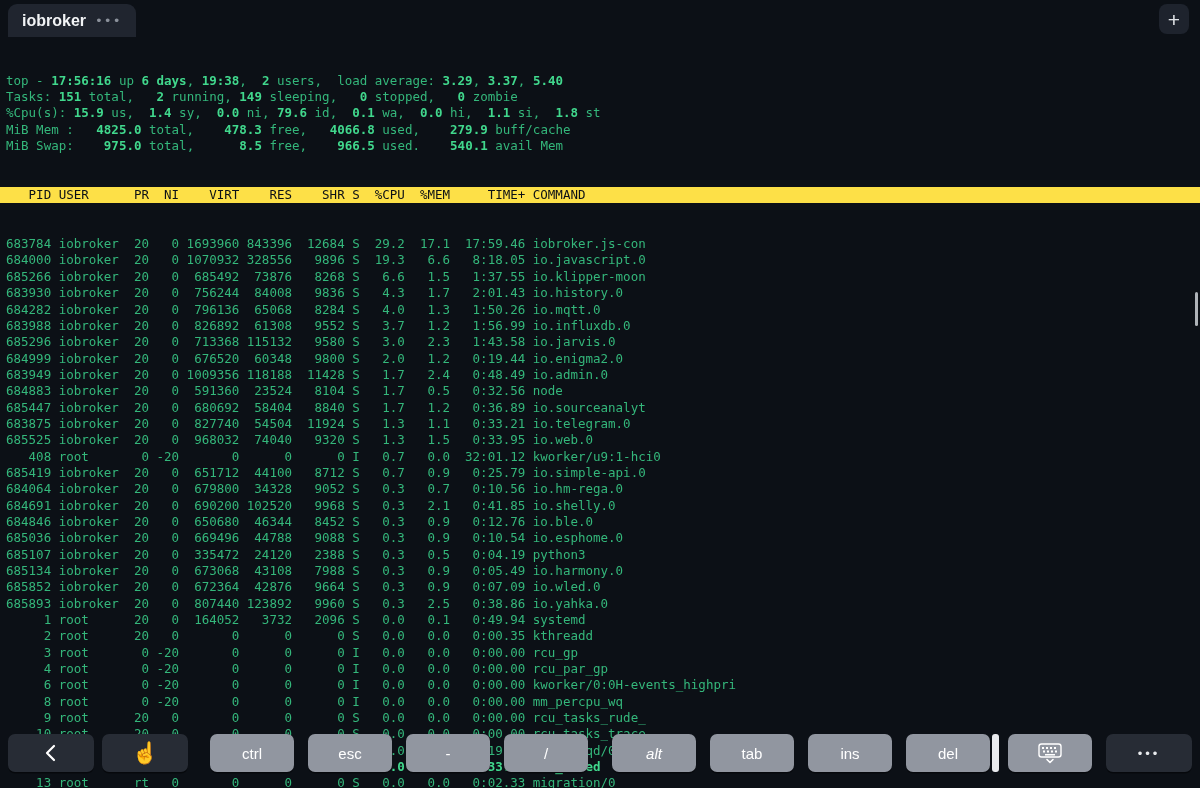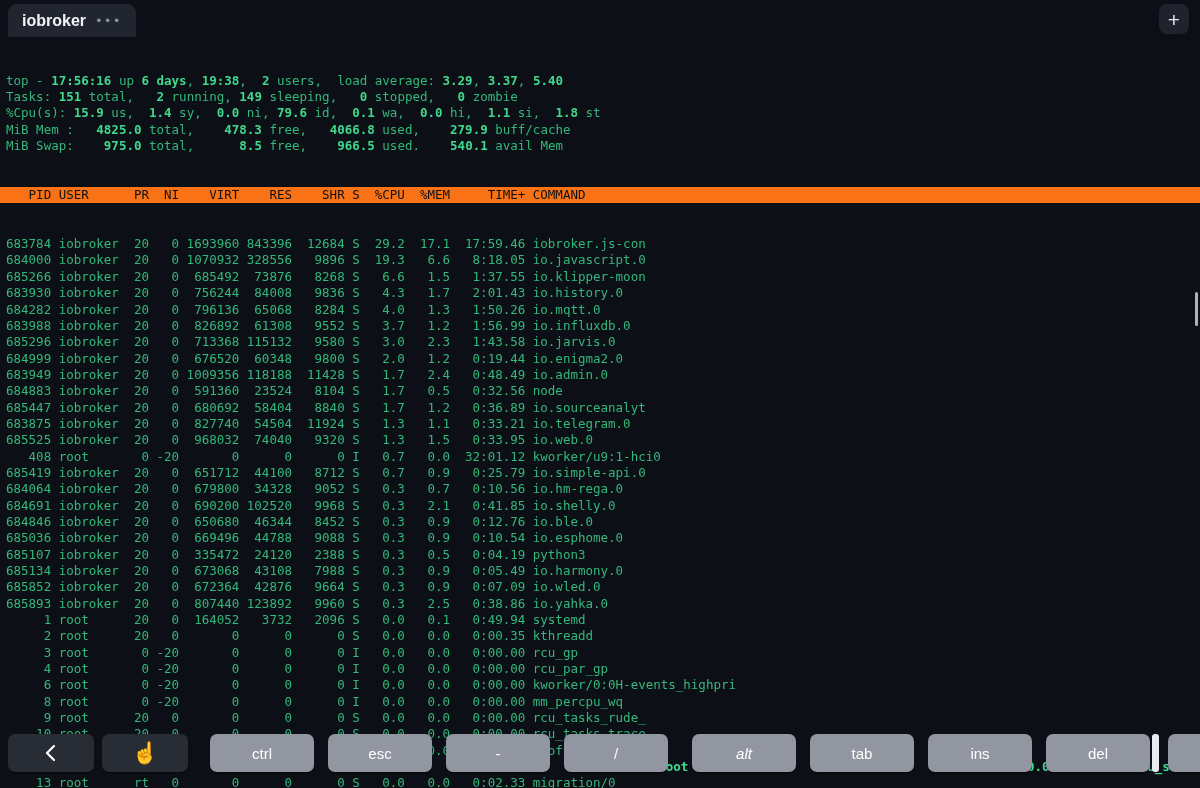--- a/index.html
+++ b/index.html
@@ -31,23 +31,23 @@
   }
 
   
   .terminal {
     padding:3px 0 0 6px;
     font-size:12.5px; line-height:16.35px;
     color:#34b77b;
     white-space:pre;
   }
   .tline { white-space:pre; height:16.35px; }
-  .b { font-weight:bold; color:#41d88d;text-align:right; }
+  .b { font-weight:bold; color:#41d88d; }
   .proc-header {
-    background:#f97316; color:#0c1016;
+    background:#fde047; color:#0c1016;
     margin-left:-6px; padding-left:6px; width:1200px;
   }
   .scroll-thumb {
     position:absolute; right:2px; top:292px; width:3px; height:34px;
     background:#cdd0d5; opacity:.85; border-radius:2px;
   }
 
   
   .toolbar {
     position:absolute; left:0; right:0; bottom:0; height:70px;
@@ -55,21 +55,21 @@
   }
   .key {
     height:38px; border:none; border-radius:7px;
     display:flex; align-items:center; justify-content:center;
     color:#fff; font-size:15px;
     font-family:"Liberation Sans", sans-serif;
     box-shadow:0 1.5px 0 rgba(0,0,0,.45);
     cursor:pointer; padding:0; flex:none;
   }
   .key span { display:flex; align-items:center; justify-content:center; color:#fff; }
-  .key.light { background:#9196a0; width:104px; margin-right:14px; }
+  .key.light { background:#9196a0; width:84px; margin-right:14px; }
   .key.dark  { background:#272c35; width:86px; margin-right:14px; }
   .key-back    { margin-right:8px !important; }
   .key-pointer { margin-right:22px !important; }
   .key-pointer span { font-size:21px; }
   .key-alt { margin-left:10px;font-style:italic; }
   .key-del { margin-right:2px !important;text-align:center; }
   .key-more { margin-right:0 !important; }
   .key-more span { font-size:13px; letter-spacing:3px; color:#e9ebee; }
   .sliver { width:7px; height:38px; background:#e9ebee; border-radius:3px; margin-right:9px; flex:none; }
 </style>

